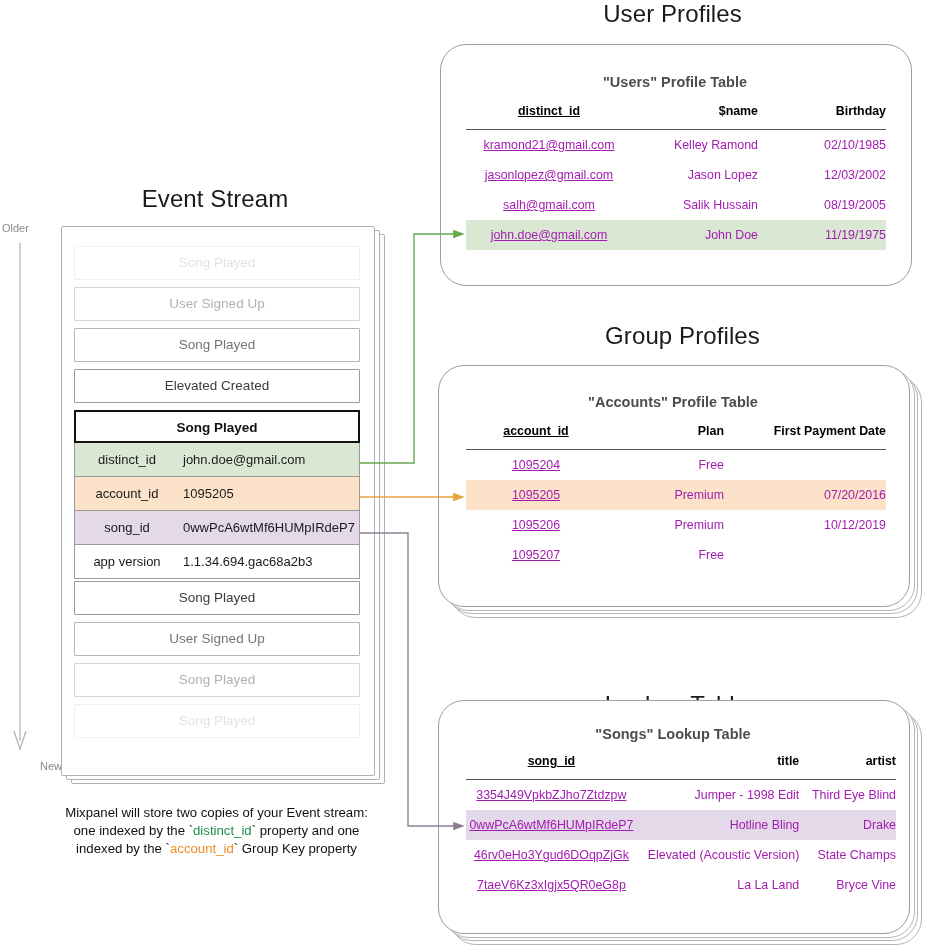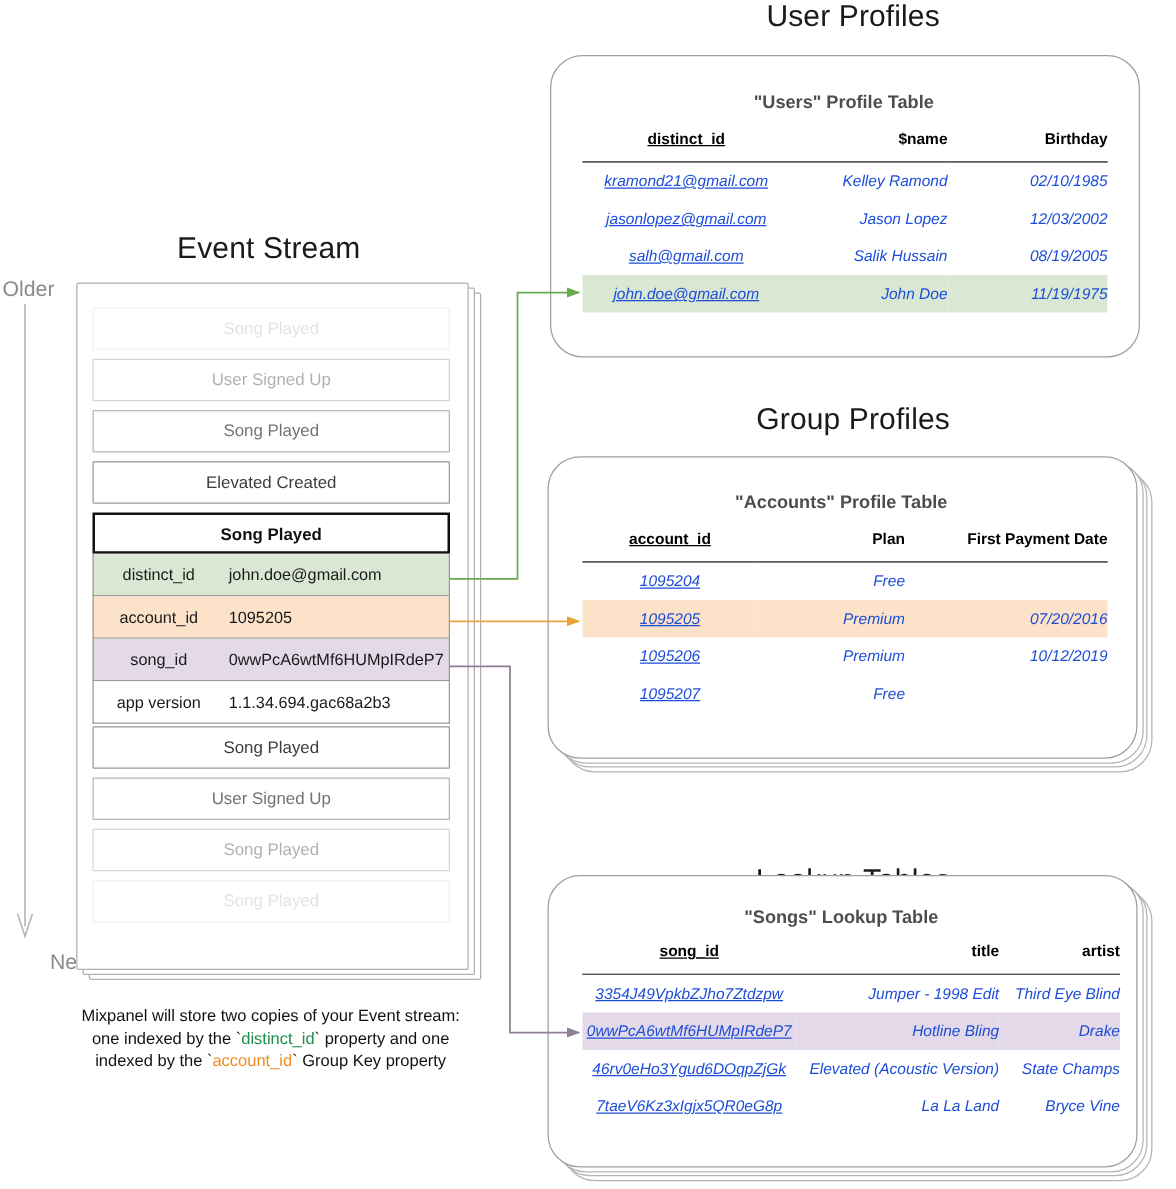--- a/index.html
+++ b/index.html
@@ -26,29 +26,29 @@
   
   .section-title {
     position: absolute;
     font-size: 24px;
     font-weight: 400;
     color: #1a1a1a;
     text-align: center;
     letter-spacing: 0.1px;
     white-space: nowrap;
   }
-  #title-user-profiles  { left: 430px; top: 0px;   width: 505px; }
+  #title-user-profiles  { left: 420px; top: 0px;   width: 505px; }
   #title-group-profiles { left: 430px; top: 322px; width: 505px; }
   #title-lookup-tables  { left: 430px; top: 691px; width: 505px; }
   #title-event-stream   { left: 25px;  top: 185px; width: 380px; }
 
   
   .time-label {
     position: absolute;
-    font-size: 17px;
+    font-size: 11px;
     color: #8a8a8a;
     white-space: nowrap;
   }
   #label-older { left: 2px; top: 222px; }
   #label-newer { left: 1px; top: 760px; margin-left: 39px; }
   #timeline-arrow {
     position: absolute;
     left: 12px;
     top: 243px;
     width: 16px;
@@ -204,24 +204,23 @@
     font-size: 12.4px;
     font-weight: bold;
     color: #000000;
     padding: 0 0 7px 0;
     height: 22px;
     white-space: nowrap;
   }
   .dtable thead tr { border-bottom: 1.4px solid #555555; }
   .dtable td {
     height: 30px;
-    color: #1d4ed8;
+    color: #a21caf;
     white-space: nowrap;
     padding: 0;
-    font-style: italic;
   }
   .dtable .k-cell {
     text-decoration: underline;
     text-align: center;
   }
   .dtable .k-head { text-decoration: underline; text-align: center; }
   .dtable .l { text-align: right; }
   .dtable tbody tr.hl-green  td { background: #d9e7d3; }
   .dtable tbody tr.hl-orange td { background: #fbe2c9; }
   .dtable tbody tr.hl-purple td { background: #e3d9e9; }

